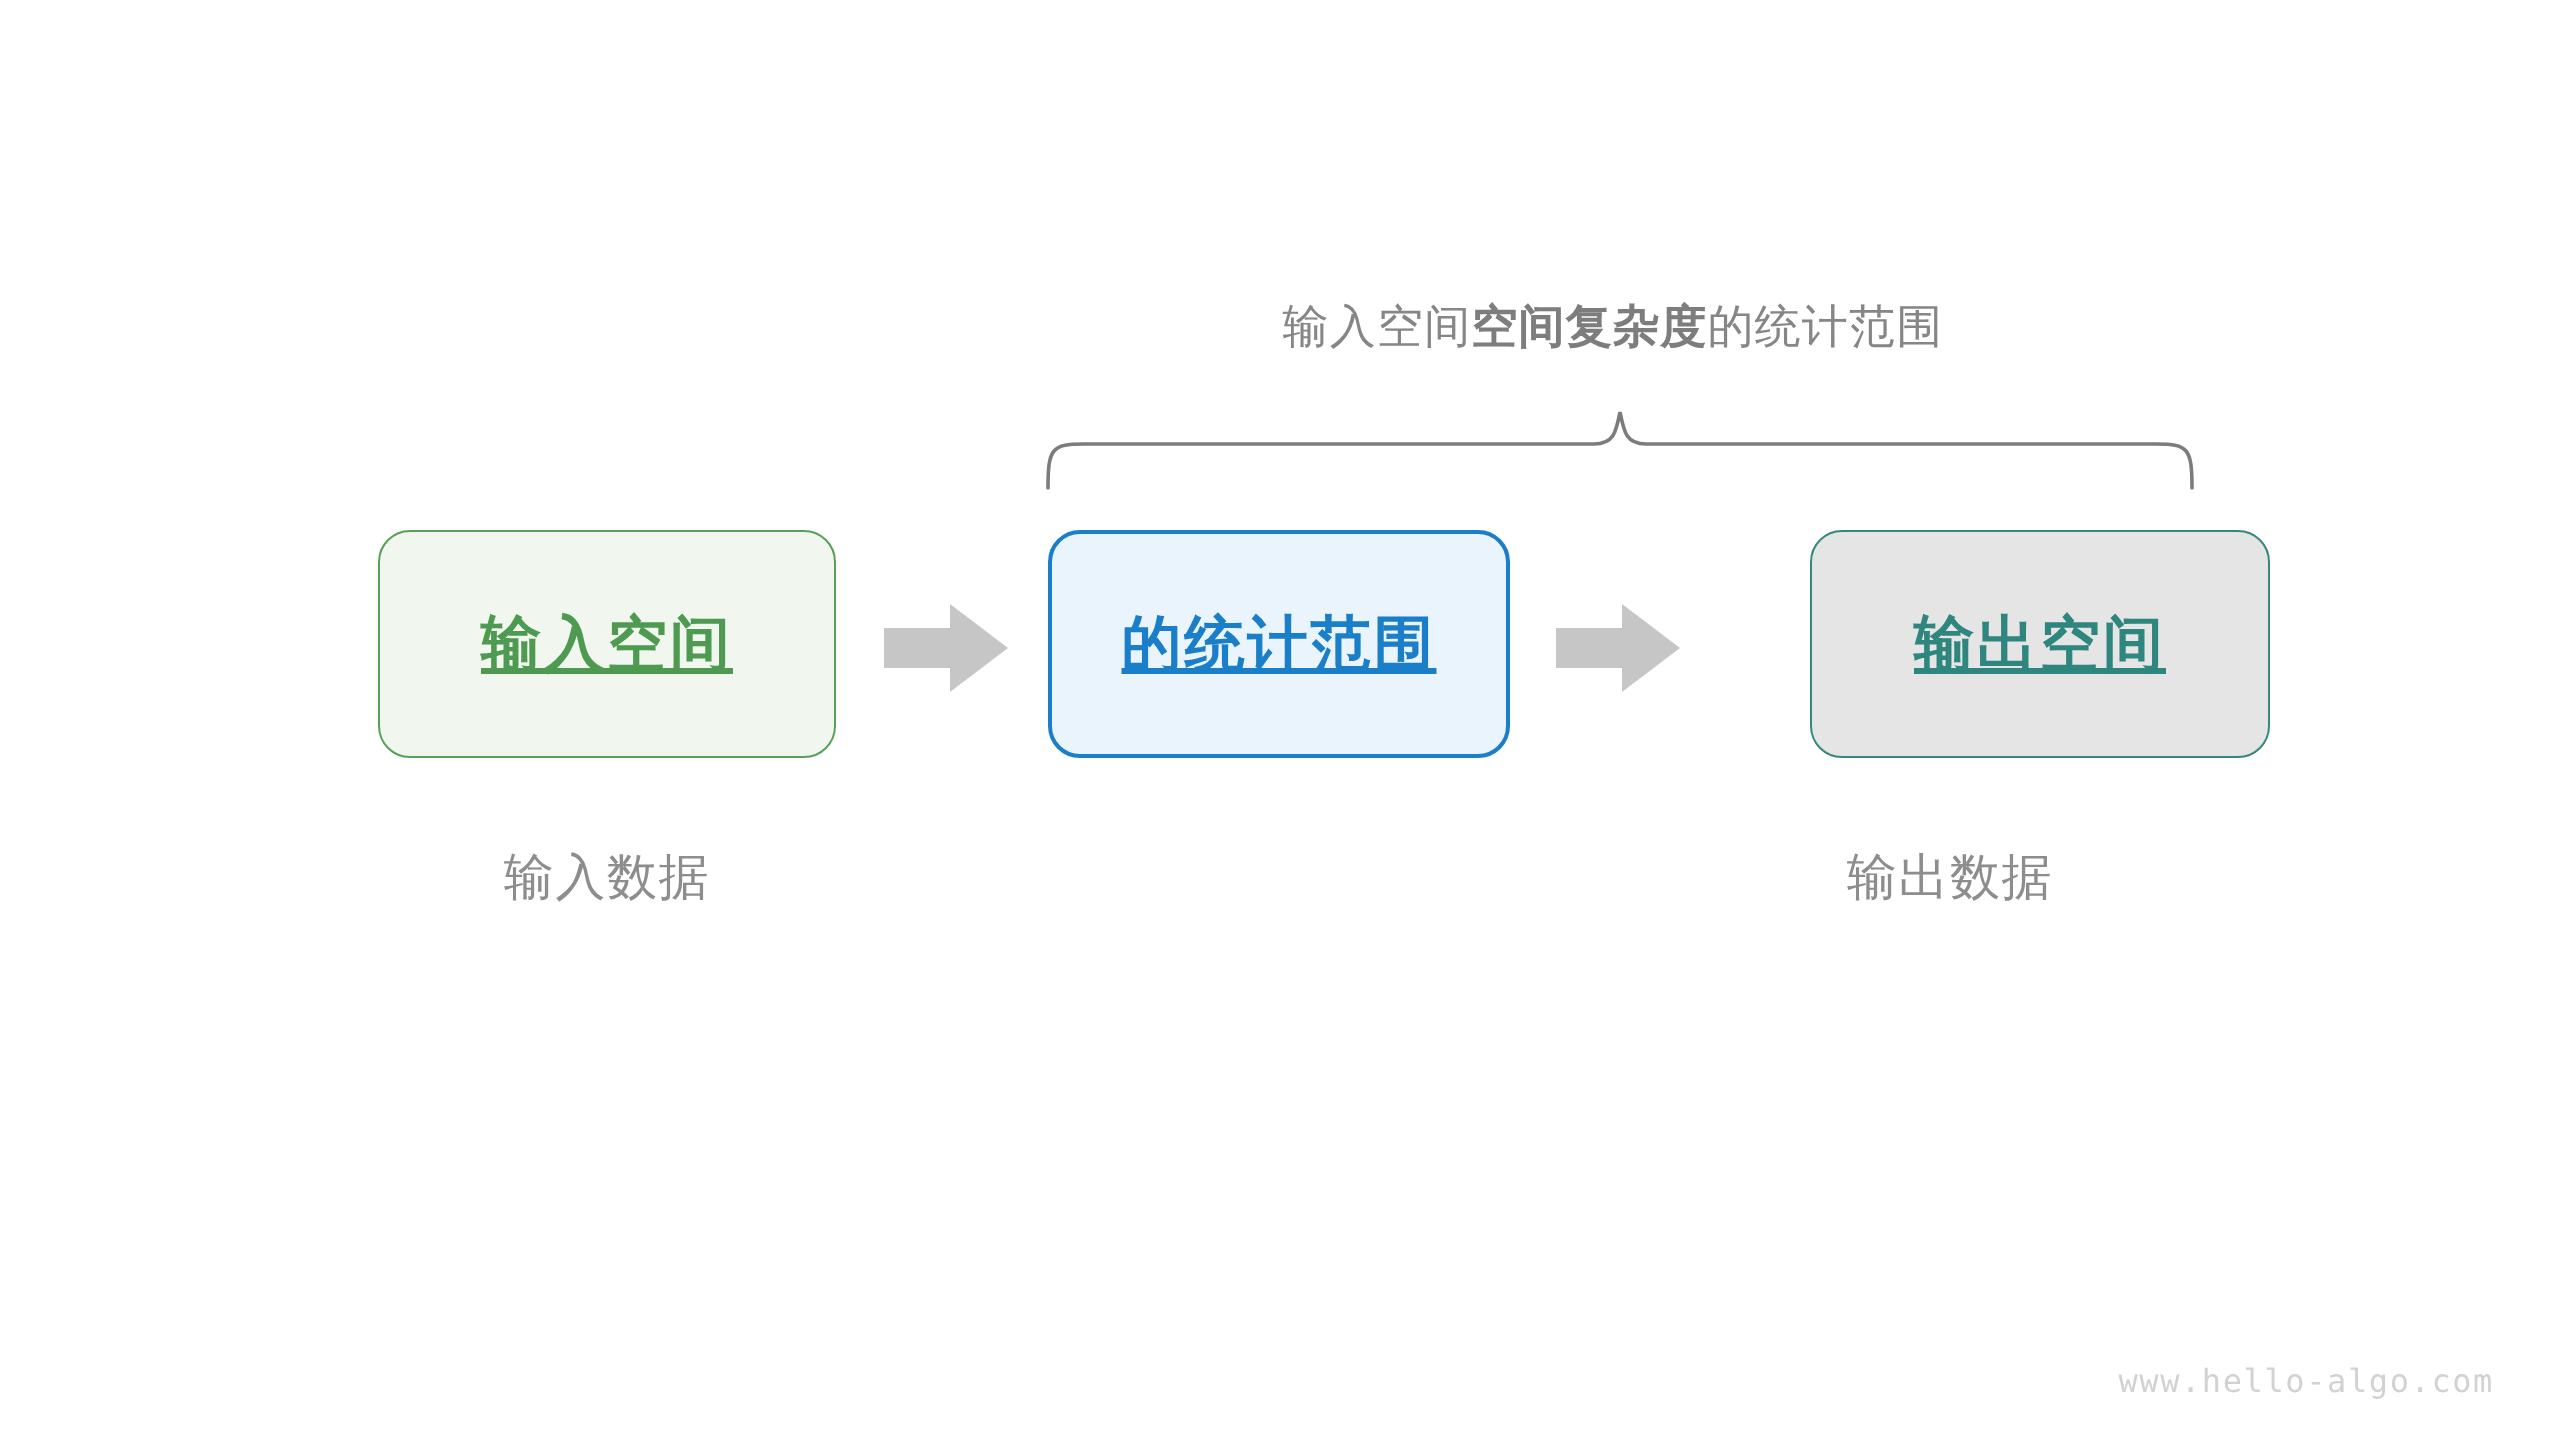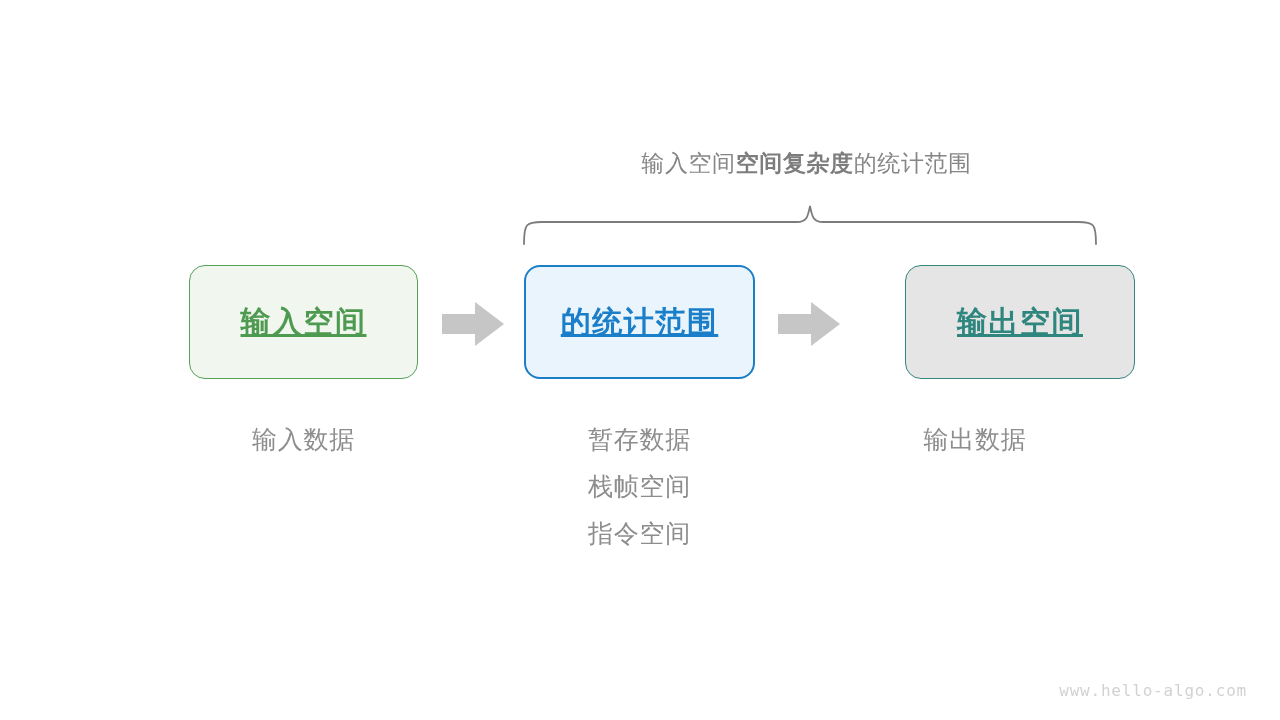--- a/index.html
+++ b/index.html
@@ -158,25 +158,20 @@
   </svg>
 
   <div class="box box-output">
     <span class="box-label">输出空间</span>
   </div>
 
   <div class="under-caption under-input">
     <span class="line">输入数据</span>
   </div>
 
-  <div class="under-caption under-temp">
-    <span class="line">暂存数据</span>
-    <span class="line">栈帧空间</span>
-    <span class="line">指令空间</span>
-  </div>
 
   <div class="under-caption under-output">
     <span class="line">输出数据</span>
   </div>
 
   <div class="watermark">www.hello-algo.com</div>
 
 </div>
 
 </body></html>

